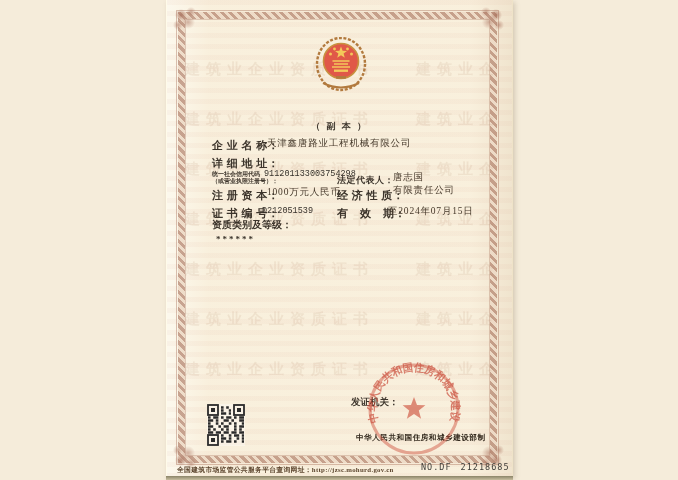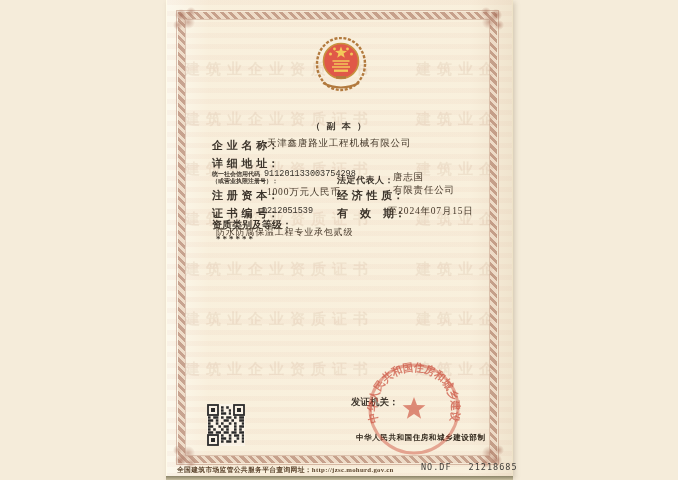--- a/index.html
+++ b/index.html
@@ -43,21 +43,21 @@
   .grade-lbl{position:absolute;font-weight:bold;color:#3c342b;font-size:10px;white-space:nowrap;}
   .stars{position:absolute;font-weight:bold;color:#3c342b;font-size:9px;letter-spacing:2px;}
   .issuer{position:absolute;left:184px;top:396px;font-weight:bold;color:#3c342b;font-size:9.5px;}
   .date-line{position:absolute;left:224px;top:410px;color:#2e2a24;font-size:9.5px;letter-spacing:2px;white-space:nowrap;}
   .made-by{position:absolute;left:189px;top:433px;color:#33291d;font-size:7.6px;font-weight:bold;letter-spacing:0.5px;white-space:nowrap;}
   .seal{position:absolute;left:200px;top:362px;width:94px;height:94px;opacity:0.85;}
   .qr{position:absolute;left:40px;top:404px;}
   .footer-url{position:absolute;left:10px;top:465px;font-size:6.8px;font-weight:bold;color:#5d452e;letter-spacing:0.3px;white-space:nowrap;}
   .serial{position:absolute;left:254px;top:462px;font-size:8.5px;color:#3e3c38;
     font-family:"DejaVu Sans Mono",monospace;letter-spacing:1px;white-space:nowrap;}
-  .serial .num{margin-left:17px;}
+  .serial .num{margin-left:9px;}
 </style>
 </head>
 <body>
 
 <div id="stage">
 
   <div class="paper">
 
     <div class="lace-frame"></div>
     <div class="corner c-tl"></div>
@@ -106,21 +106,20 @@
     <div class="val" style="left:100px;top:186px">1000万元人民币</div>
     <div class="lbl" style="left:170px;top:188px">经 济 性 质：</div>
     <div class="val" style="left:226px;top:184px">有限责任公司</div>
 
     <div class="lbl" style="left:45px;top:206px">证 书 编 号：</div>
     <div class="val-mono" style="left:95px;top:206px">D212051539</div>
     <div class="lbl" style="left:170px;top:206px">有　效　期：</div>
     <div class="val" style="left:221px;top:205px">至2024年07月15日</div>
 
     <div class="grade-lbl" style="left:45px;top:218px">资质类别及等级：</div>
-    <div class="val" style="left:49px;top:226px;font-size:9px">防水防腐保温工程专业承包贰级</div>
     <div class="stars" style="left:49px;top:234px">******</div>
 
     <div class="issuer">发证机关：</div>
     <div class="made-by">中华人民共和国住房和城乡建设部制</div>
 
     <div class="seal">
       <svg width="94" height="94" viewBox="0 0 94 94">
         <circle cx="47" cy="47" r="44" fill="none" stroke="rgba(205,80,60,0.55)" stroke-width="3"></circle>
         <path id="sealArc" d="M 11.3,60 A 38 38 0 1 1 82.7,60" fill="none"></path>
         <text font-size="11" fill="rgba(198,68,50,0.78)" font-weight="bold">

